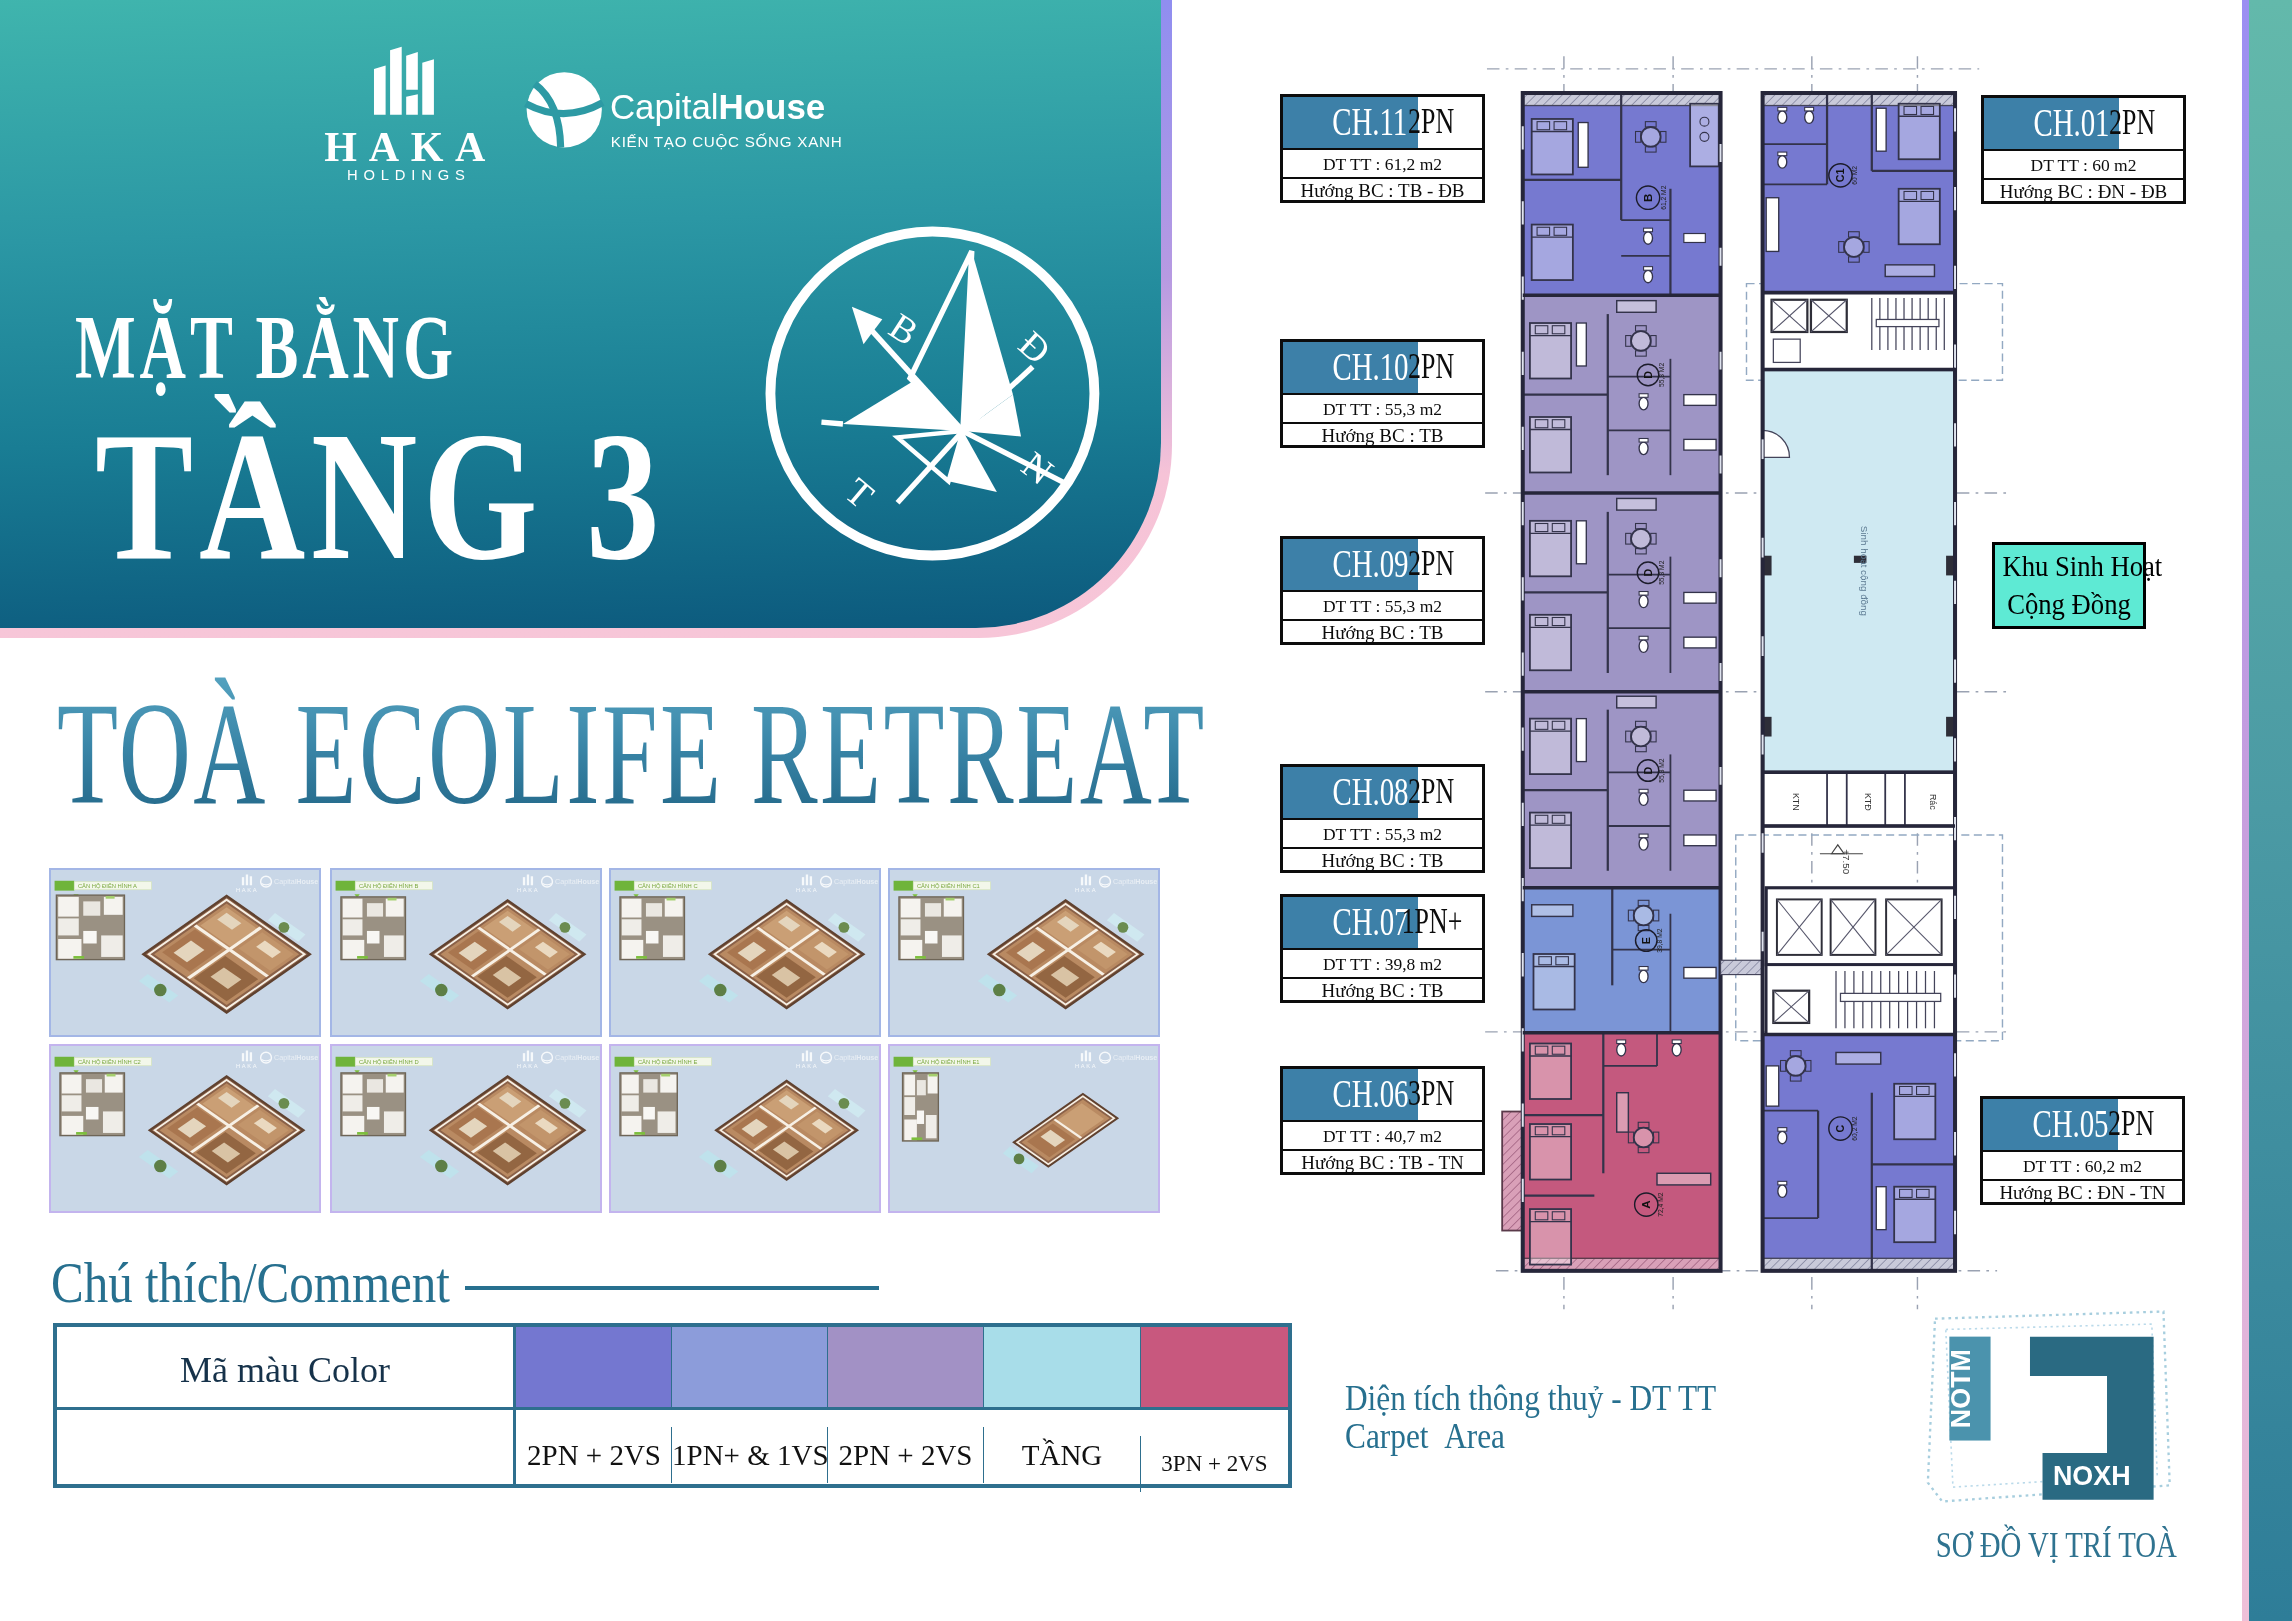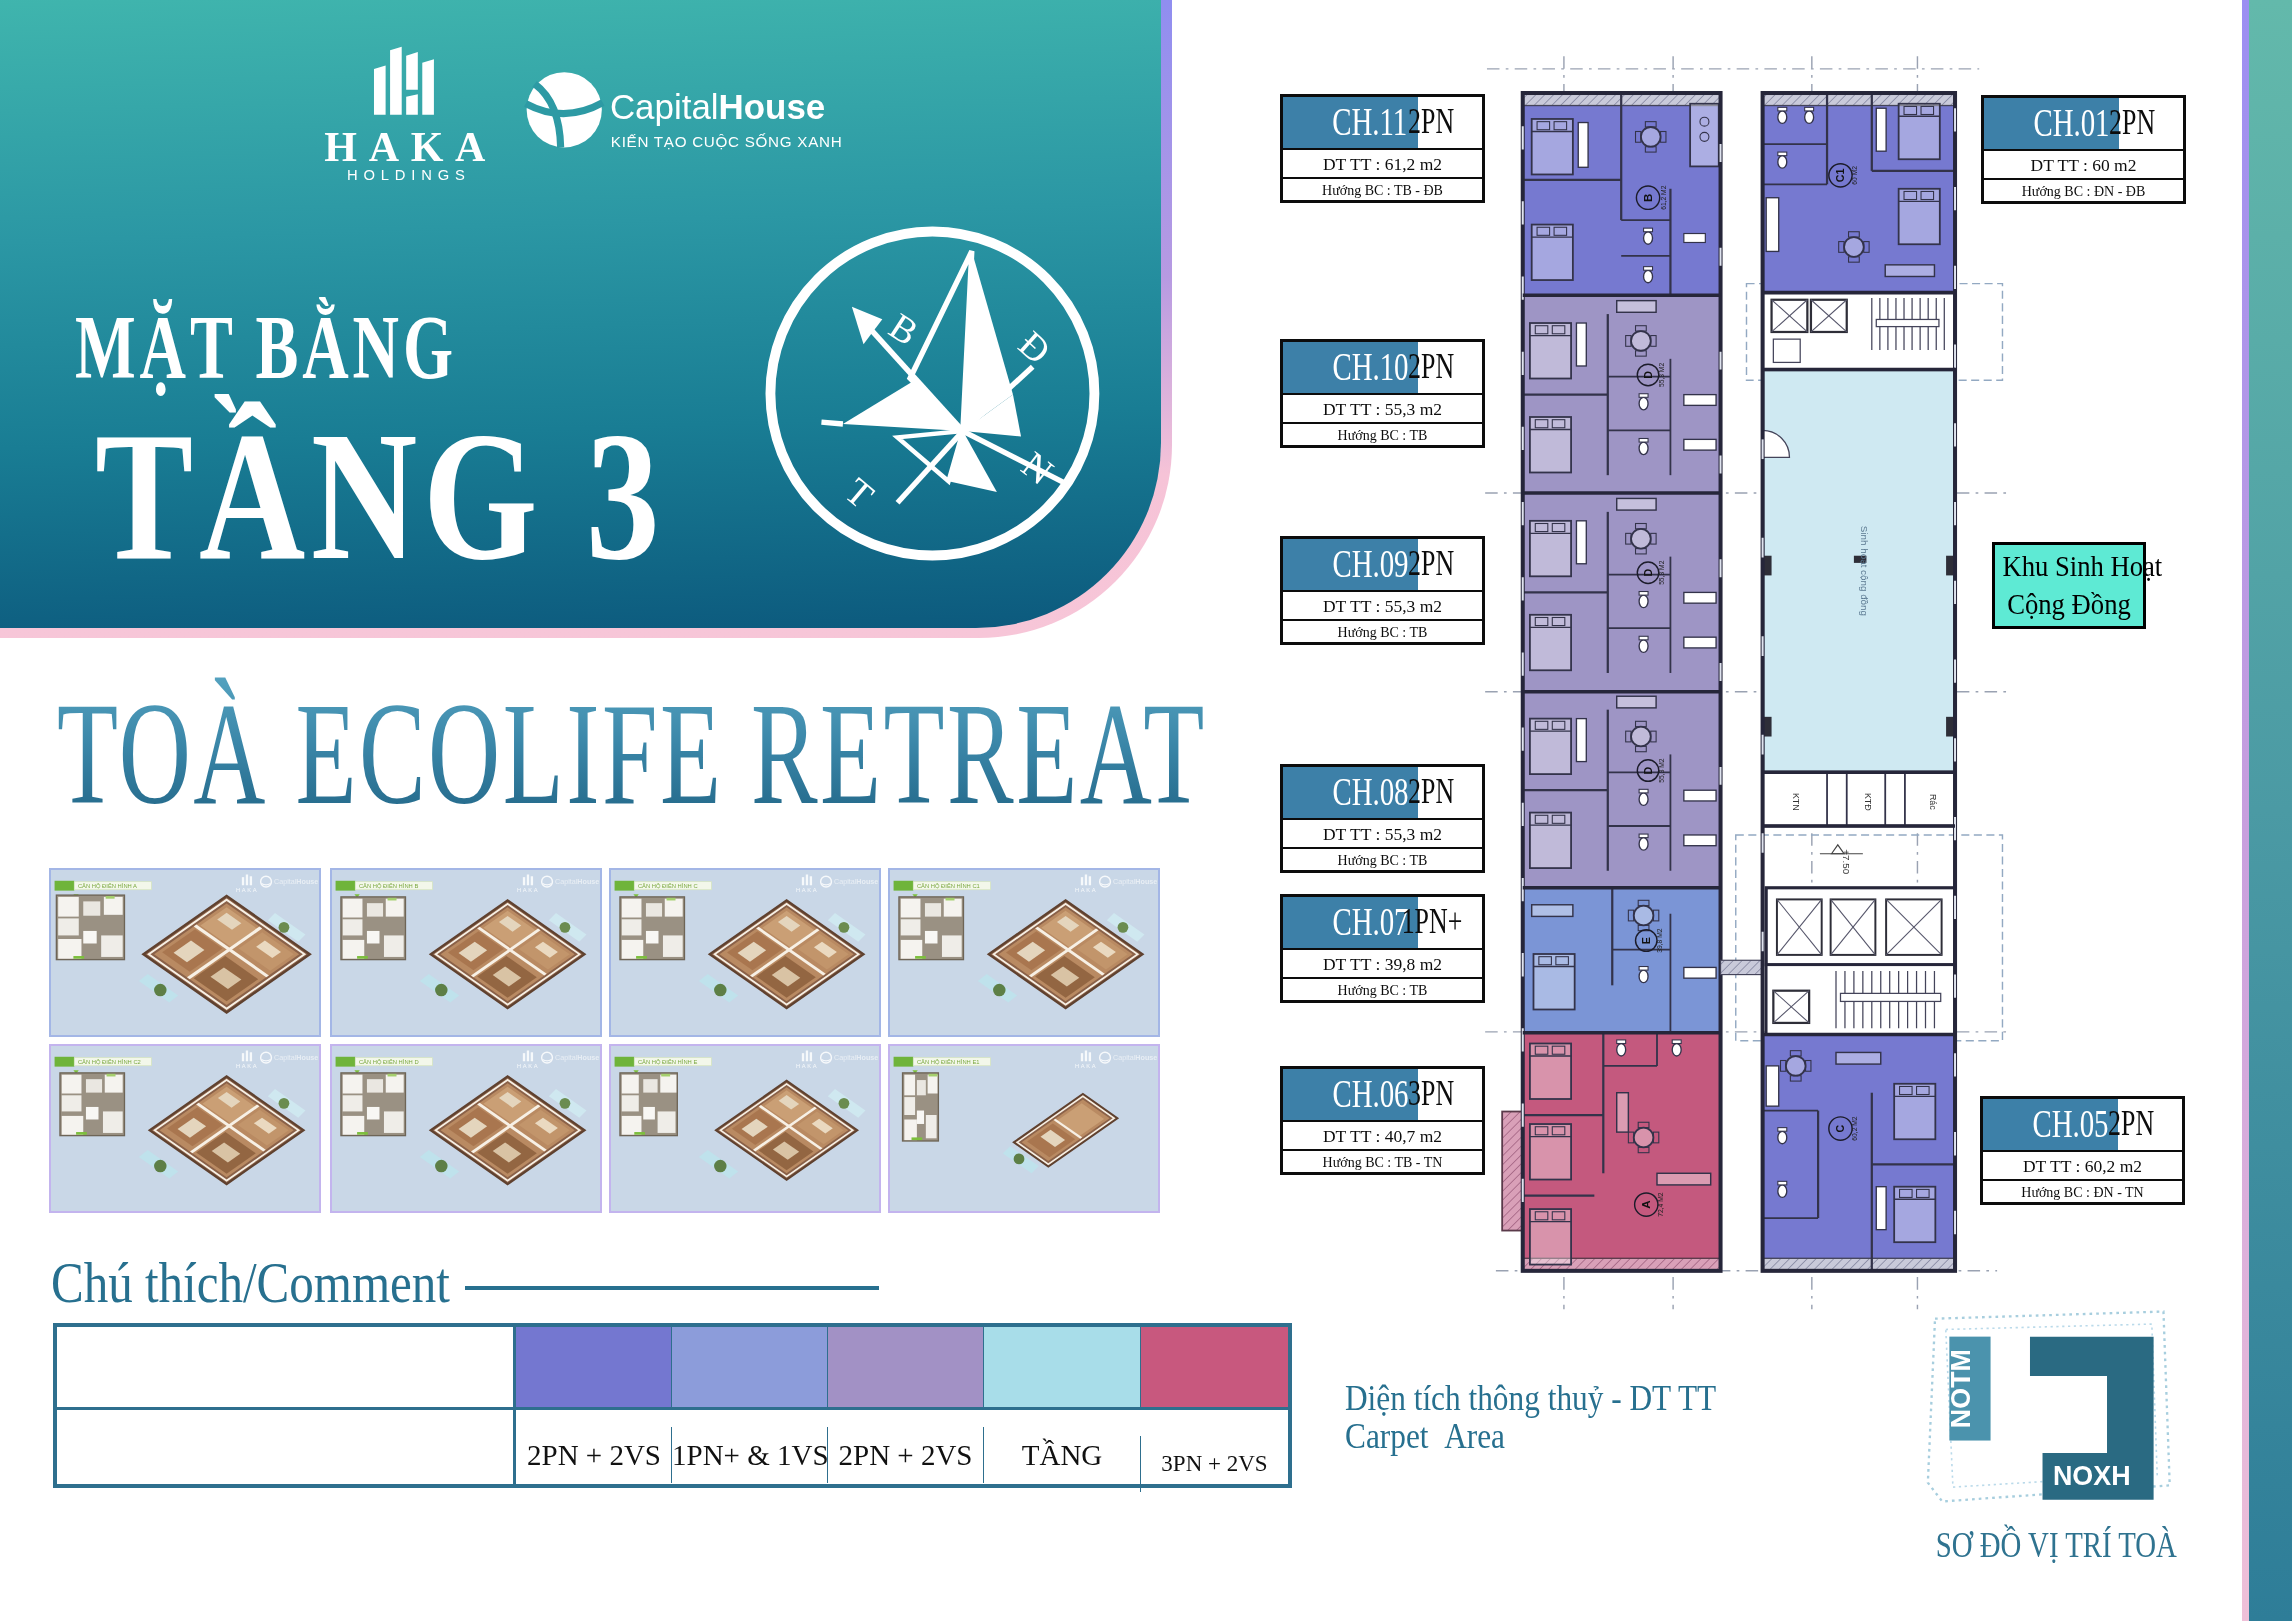--- a/index.html
+++ b/index.html
@@ -9,21 +9,21 @@
   .ibox{position:absolute;width:205px;height:109px;border:3.6px solid #0c0c0c;box-sizing:border-box;background:#fff;}
   .ibox .hd{position:absolute;left:0;top:0;width:100%;height:51px;border-bottom:2.7px solid #0c0c0c;}
   .ibox .chn{position:absolute;left:0;top:0;width:99px;height:51px;background:#3d80a8;color:#fff;
              font-size:39px;text-align:center;line-height:50px;padding-left:36px;}
   .ibox .chn span,.ibox .pn span{display:inline-block;transform:scaleX(0.74);transform-origin:50% 50%;white-space:nowrap;}
   .ibox .pn{position:absolute;left:99px;top:0;width:99px;height:51px;color:#0c0c0c;
             font-size:35px;text-align:center;line-height:49px;}
   .ibox .r2{position:absolute;left:0;top:54px;width:100%;height:26px;border-bottom:2.7px solid #0c0c0c;
             font-size:17.5px;text-align:center;line-height:26px;color:#0c0c0c;}
   .ibox .r3{position:absolute;left:0;top:82px;width:100%;height:23px;
-            font-size:14px;text-align:center;line-height:23px;color:#0c0c0c;border-radius:6px;}
+            font-size:19px;text-align:center;line-height:23px;color:#0c0c0c;border-radius:6px;}
 </style>
 </head>
 <body>
 
 <div class="abs" style="left:-18px;top:-18px;width:1190px;height:656px;border-bottom-right-radius:193px;background:linear-gradient(180deg,#8d8df1 0%,#b79ae2 45%,#f6c3d7 75%,#f7c6d8 100%);"></div>
 
 <div class="abs" style="left:-18px;top:-18px;width:1179px;height:646px;border-bottom-right-radius:185px;background:linear-gradient(178deg,#41b7ae 0%,#2b97a4 38%,#197d94 68%,#0c597d 100%);"></div>
 
 <svg class="abs" style="left:287px;top:36px;" width="233" height="161" viewBox="0 0 260 180">
 
@@ -534,20 +534,21 @@
 <div class="abs" style="left:51px;top:1250px;font-size:57px;color:#27708f;transform:scaleX(0.86);transform-origin:0 0;white-space:nowrap;">Chú thích/Comment</div>
 
 <div class="abs" style="left:465px;top:1286px;width:414px;height:3.6px;background:#27708f;"></div>
 
 <div class="abs" style="left:53px;top:1323px;width:1239px;height:165px;border:4.5px solid #2e6f8e;box-sizing:border-box;">
 
   <div class="abs" style="left:0;top:80px;width:100%;height:2.7px;background:#2e6f8e;"></div>
 
   <div class="abs" style="left:456px;top:0;width:2.7px;height:100%;background:#2e6f8e;"></div>
 
+  <div class="abs" style="left:0px;top:21.5px;width:456px;text-align:center;font-size:36px;color:#16324a;">Mã màu Color</div>
 
 
   <div class="abs" style="left:459px;top:0;width:156px;height:80px;background:#7477d0;"></div>
 
   <div class="abs" style="left:614px;top:0;width:156px;height:80px;background:#8c9cda;border-left:1.8px solid #2e6f8e;box-sizing:border-box;"></div>
 
   <div class="abs" style="left:770px;top:0;width:156px;height:80px;background:#a291c5;border-left:1.8px solid #2e6f8e;box-sizing:border-box;"></div>
 
   <div class="abs" style="left:926px;top:0;width:157px;height:80px;background:#a8dde9;border-left:1.8px solid #2e6f8e;box-sizing:border-box;"></div>
 

